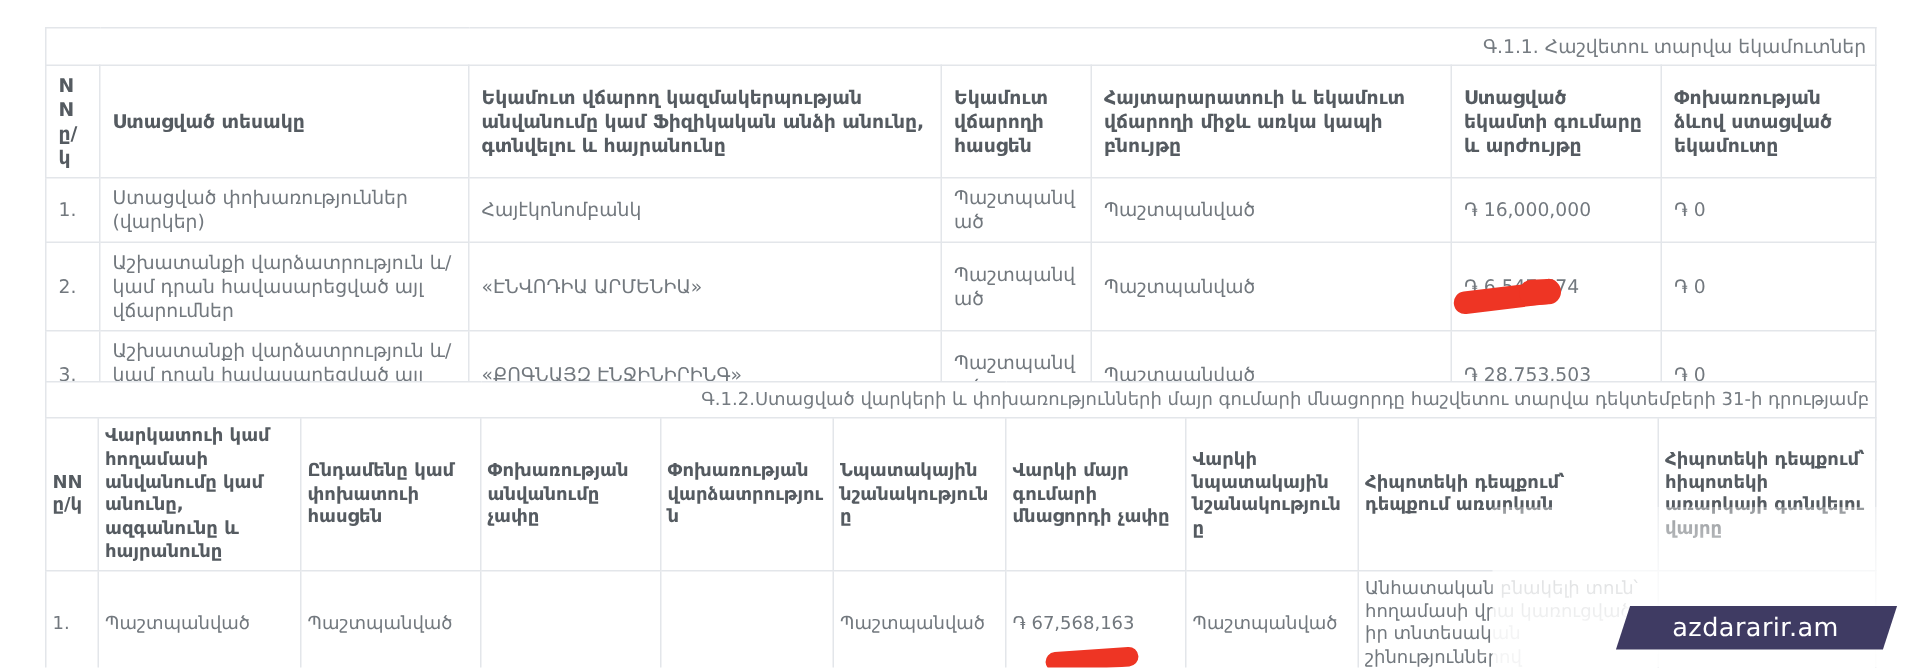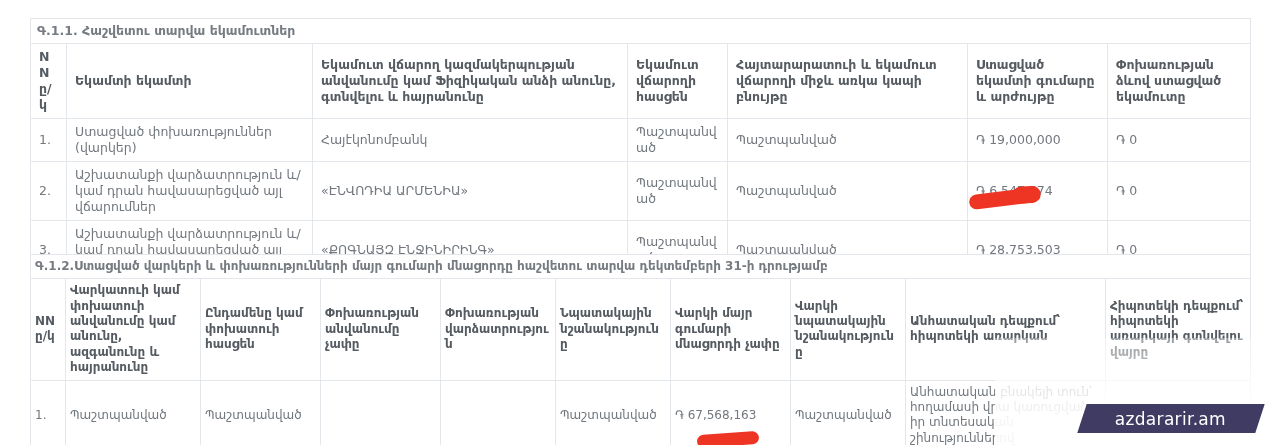--- a/index.html
+++ b/index.html
@@ -20,21 +20,21 @@
     color:#72787e;
     padding:5px 8px;
     vertical-align:middle;
     text-align:left;
     font-weight:normal;
     word-wrap:break-word;
   }
   #loans-table td,#loans-table th{font-size:12px;padding:4px 4px;}
   .tbl th{color:#555b61;font-weight:bold;}
   .tbl .title-cell{
-    text-align:left;color:#757b81;font-size:12.5px;font-weight:bold;
+    text-align:right;color:#757b81;font-size:12.5px;font-weight:normal;
     padding:4px 6px;
   }
   .num{white-space:nowrap;}
   .total-label{color:#6b7177;}
   
   .fade-overlay{
     position:absolute;left:995px;top:338px;width:285px;height:107px;
     background:linear-gradient(180deg,rgba(255,255,255,0.38) 0%,rgba(255,255,255,0.78) 45%,rgba(255,255,255,0.92) 75%);
     pointer-events:none;
   }
@@ -72,34 +72,34 @@
       <col style="width:240px">
       <col style="width:140px">
       <col style="width:143px">
   </colgroup>
   <tbody>
       <tr>
     <td class="title-cell" colspan="7">Գ.1.1. Հաշվետու տարվա եկամուտներ</td>
   </tr>
   <tr>
     <th>NN ը/կ</th>
-    <th>Եկամտի եկամտի</th>
+    <th>Ստացված տեսակը</th>
     <th>Եկամուտ վճարող կազմակերպության անվանումը կամ Ֆիզիկական անձի անունը, գտնվելու և հայրանունը</th>
     <th>Եկամուտ վճարողի հասցեն</th>
     <th>Հայտարարատուի և եկամուտ վճարողի միջև առկա կապի բնույթը</th>
     <th>Ստացված եկամտի գումարը և արժույթը</th>
     <th>Փոխառության ձևով ստացված եկամուտը</th>
   </tr>
   <tr>
     <td>1.</td>
     <td>Ստացված փոխառություններ (վարկեր)</td>
     <td>Հայէկոնոմբանկ</td>
     <td>Պաշտպանված</td>
     <td>Պաշտպանված</td>
-    <td class="num">֏ 19,000,000</td>
+    <td class="num">֏ 16,000,000</td>
     <td class="num">֏ 0</td>
   </tr>
   <tr>
     <td>2.</td>
     <td>Աշխատանքի վարձատրություն և/կամ դրան հավասարեցված այլ վճարումներ</td>
     <td>«ԷՆՎՈԴԻԱ ԱՐՄԵՆԻԱ»</td>
     <td>Պաշտպանված</td>
     <td>Պաշտպանված</td>
     <td class="num">֏ 6,547,574</td>
     <td class="num">֏ 0</td>
@@ -133,28 +133,28 @@
       <col style="width:115px">
     <col style="width:200px">
       <col style="width:145px">
   </colgroup>
   <tbody>
       <tr>
     <td class="title-cell" colspan="10">Գ.1.2.Ստացված վարկերի և փոխառությունների մայր գումարի մնացորդը հաշվետու տարվա դեկտեմբերի 31-ի դրությամբ</td>
   </tr>
   <tr>
     <th>NN ը/կ</th>
-    <th>Վարկատուի կամ փոխատուի անվանումը կամ անունը, ազգանունը և հայրանունը</th>
+    <th>Վարկատուի կամ հողամասի անվանումը կամ անունը, ազգանունը և հայրանունը</th>
     <th>Ընդամենը կամ փոխատուի հասցեն</th>
     <th>Փոխառության անվանումը չափը</th>
     <th>Փոխառության վարձատրություն</th>
     <th>Նպատակային նշանակությունը</th>
     <th>Վարկի մայր գումարի մնացորդի չափը</th>
     <th>Վարկի նպատակային նշանակությունը</th>
-    <th>Անհատական դեպքում՝ հիպոտեկի առարկան</th>
+    <th>Հիպոտեկի դեպքում՝ դեպքում առարկան</th>
     <th>Հիպոտեկի դեպքում՝ հիպոտեկի առարկայի գտնվելու վայրը</th>
   </tr>
   <tr>
     <td>1.</td>
     <td>Պաշտպանված</td>
     <td>Պաշտպանված</td>
     <td></td>
     <td></td>
     <td>Պաշտպանված</td>
     <td class="num">֏ 67,568,163</td>

